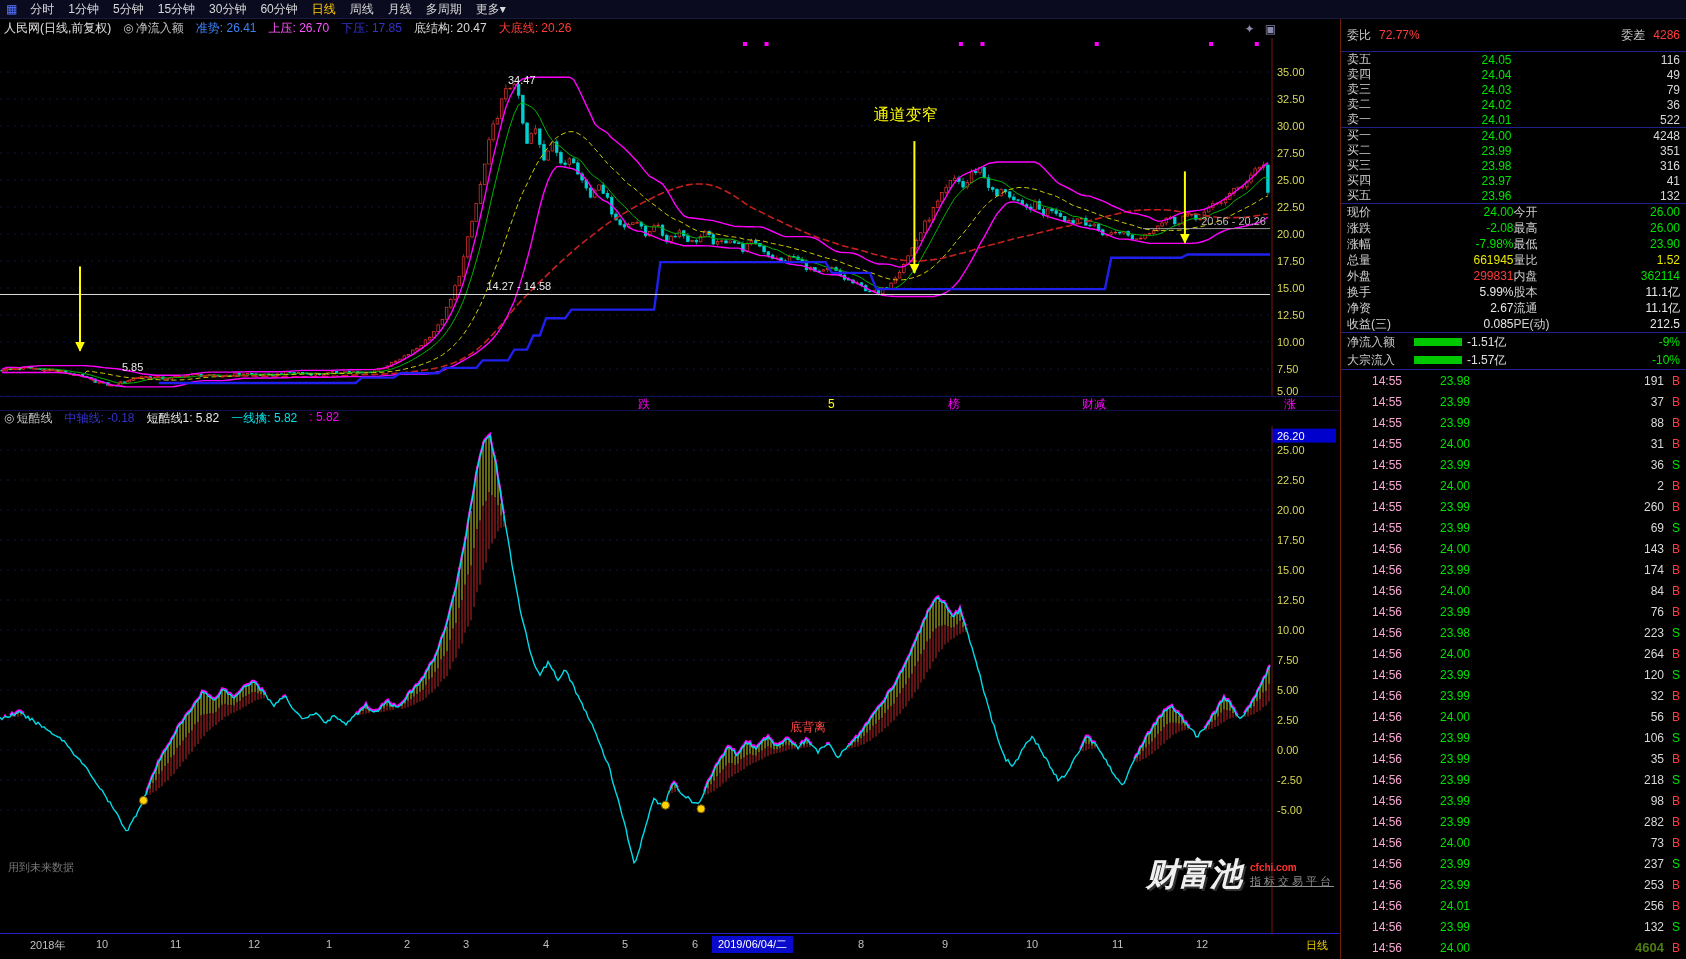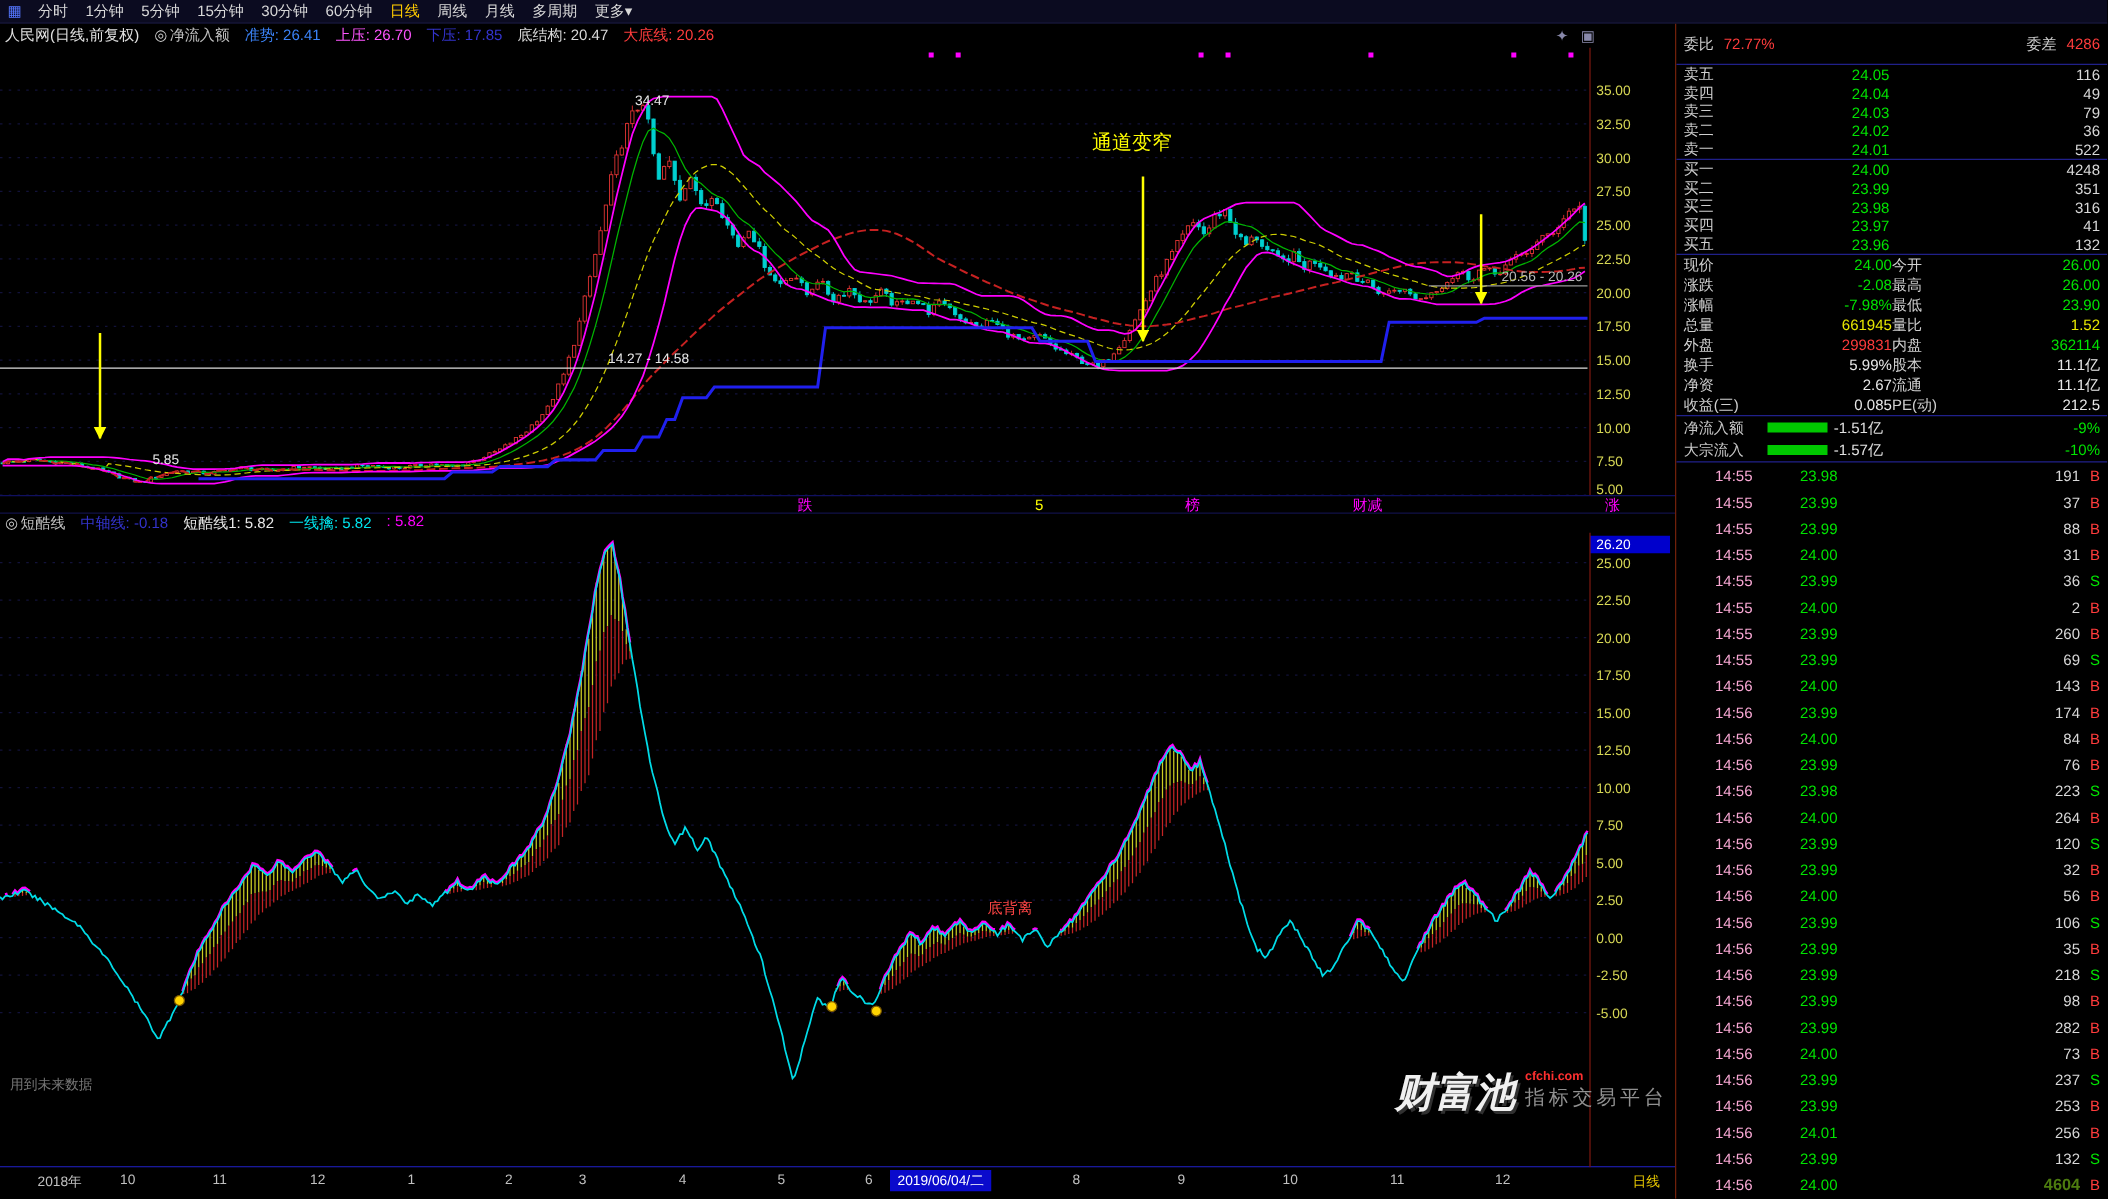--- a/index.html
+++ b/index.html
@@ -43,21 +43,21 @@
 .ta-label{position:absolute;top:4px;}
 #date-box{position:absolute;left:712px;top:2px;background:#0a0acc;color:#fff;padding:1px 6px;font-size:11px;}
 #axis-period{position:absolute;right:12px;top:4px;color:#e8c800;}
 
 #future-note{position:absolute;left:8px;bottom:58px;color:#777;font-size:11px;}
 #watermark{position:absolute;right:6px;bottom:44px;display:flex;align-items:flex-end;gap:8px;}
 #wm-name{font-family:"Liberation Serif",serif;font-weight:bold;font-style:italic;font-size:32px;
  color:#f0f0f0;text-shadow:2px 2px 0 #303030;line-height:0.9;}
 #wm-right{display:flex;flex-direction:column;align-items:flex-start;gap:1px;}
 #wm-domain{color:#ff3030;font-weight:bold;font-size:10px;}
-#wm-tag{color:#909090;font-size:16px;letter-spacing:3px;}
+#wm-tag{color:#909090;font-size:11px;letter-spacing:3px;text-decoration:underline;}
 
 .c-green{color:#00e400;} .c-red{color:#ff3c3c;} .c-yellow{color:#e8e800;}
 .c-white{color:#e8e8e8;}
 .rp-weibi{height:20px;display:flex;align-items:center;padding:16px 6px;}
 .rp-weibi .lbl{color:#cfcfcf;}
 .sep{height:1px;background:#20208a;}
 .ob-row{height:15px;display:flex;align-items:center;padding:0 6px;}
 .ob-label{width:38px;color:#cfcfcf;}
 .ob-price{flex:1;text-align:center;}
 .ob-vol{width:72px;text-align:right;color:#d8d8d8;}

